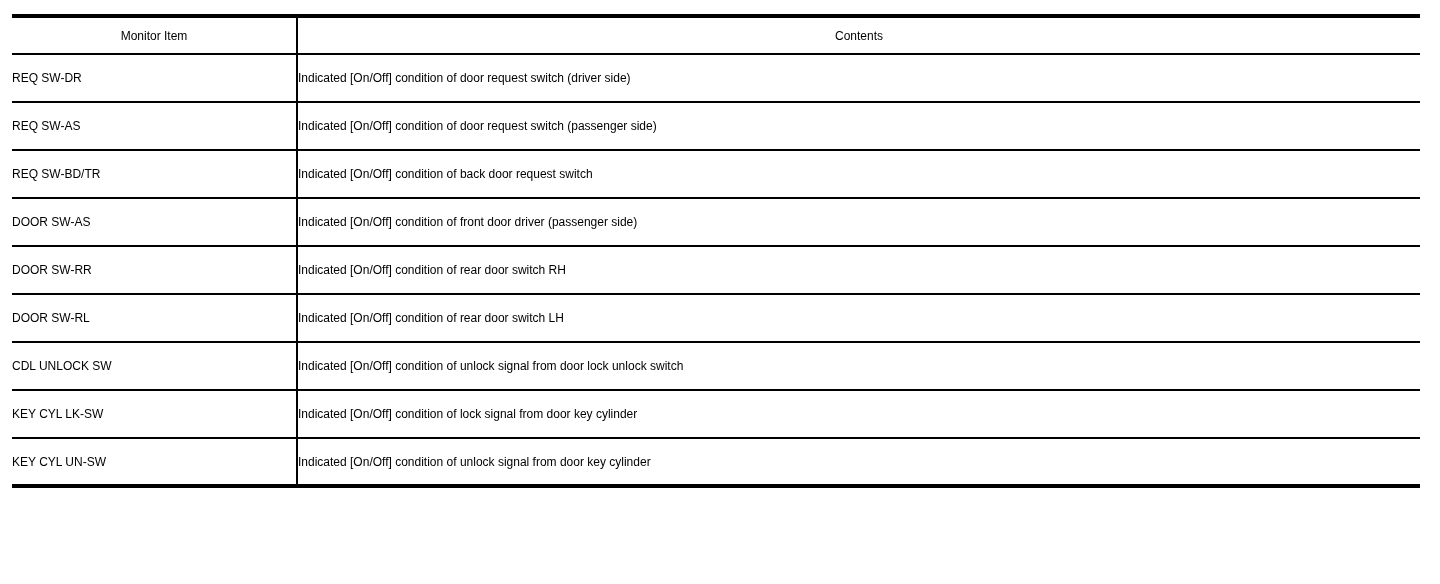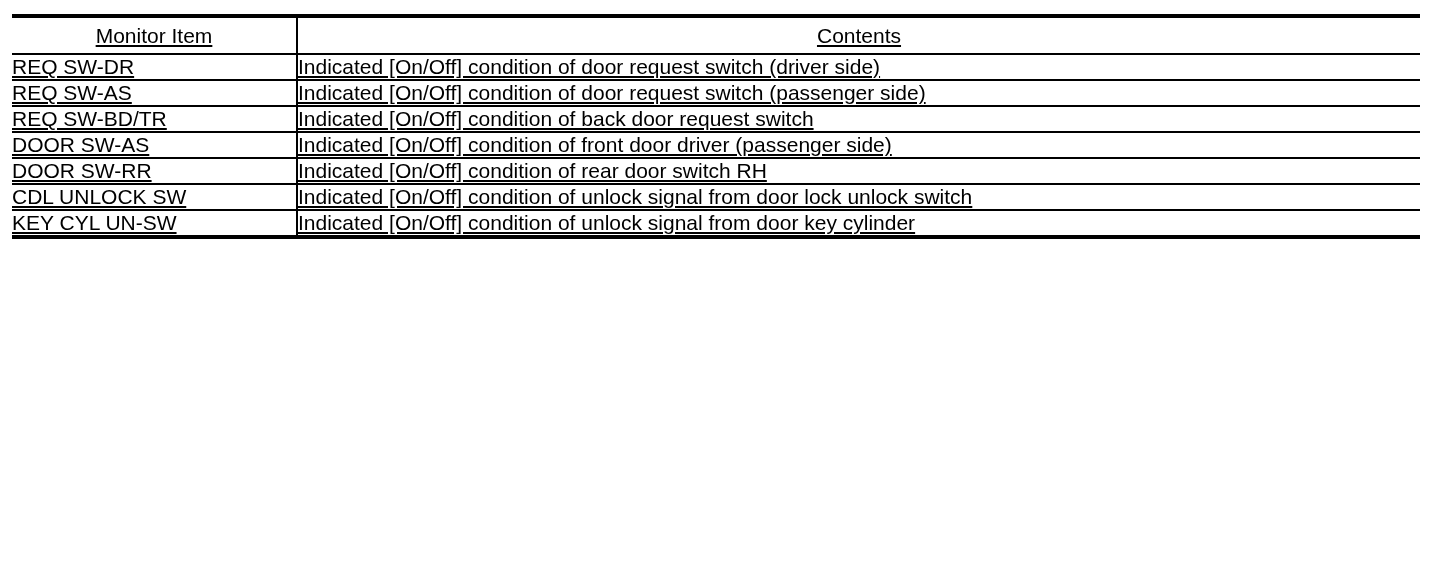--- a/index.html
+++ b/index.html
@@ -29,36 +29,35 @@
     top: 14px;
     width: 1408px;
     border-collapse: collapse;
     table-layout: fixed;
     border-top: 4px solid var(--border-color);
     border-bottom: 4px solid var(--border-color);
   }
   table.monitor-table th,
   table.monitor-table td {
     border-top: 2px solid var(--border-color);
-    font-size: 21px;
+    font-size: 12px;
     font-weight: 400;
     padding: 0;
     vertical-align: middle;
     white-space: nowrap;
     overflow: hidden;
-    text-decoration: underline;
   }
   table.monitor-table tr.header-row th {
     border-top: none;
     height: 38px;
     text-align: center;
     font-weight: 400;
   }
   table.monitor-table td {
-    height: 26px;
+    height: 48px;
   }
   td.item-cell {
     padding-left: 16px;
     border-right: 2px solid var(--border-color);
   }
   th.th-item {
     border-right: 2px solid var(--border-color);
   }
   td.contents-cell {
     padding-left: 16px;
@@ -94,22 +93,30 @@
       </tr>
       <tr>
         <td class="item-cell">DOOR SW-AS</td>
         <td class="contents-cell">Indicated [On/Off] condition of front door driver (passenger side)</td>
       </tr>
       <tr>
         <td class="item-cell">DOOR SW-RR</td>
         <td class="contents-cell">Indicated [On/Off] condition of rear door switch RH</td>
       </tr>
       <tr>
+        <td class="item-cell">DOOR SW-RL</td>
+        <td class="contents-cell">Indicated [On/Off] condition of rear door switch LH</td>
+      </tr>
+      <tr>
         <td class="item-cell">CDL UNLOCK SW</td>
         <td class="contents-cell">Indicated [On/Off] condition of unlock signal from door lock unlock switch</td>
+      </tr>
+      <tr>
+        <td class="item-cell">KEY CYL LK-SW</td>
+        <td class="contents-cell">Indicated [On/Off] condition of lock signal from door key cylinder</td>
       </tr>
       <tr>
         <td class="item-cell">KEY CYL UN-SW</td>
         <td class="contents-cell">Indicated [On/Off] condition of unlock signal from door key cylinder</td>
       </tr>
     </tbody>
   </table>
 </div>
 
 </body></html>

